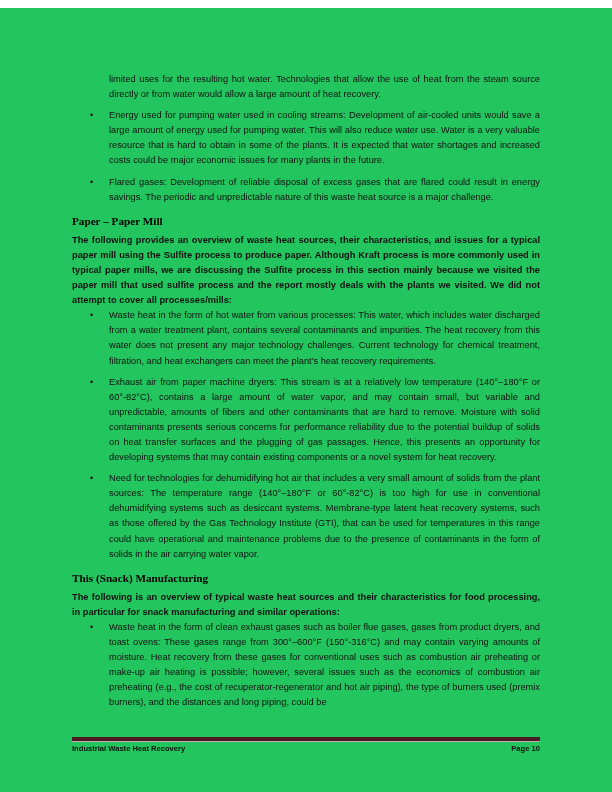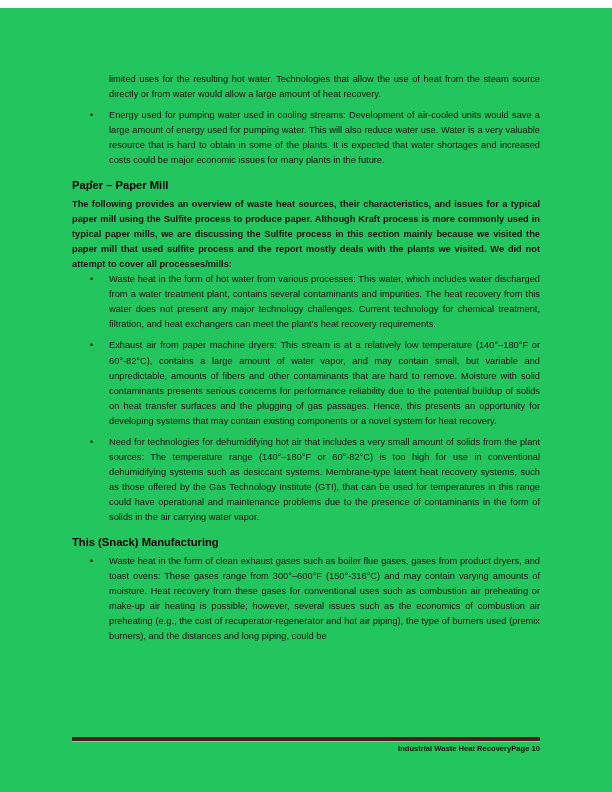--- a/index.html
+++ b/index.html
@@ -19,53 +19,55 @@
       position: relative; padding-left: 37px; text-align: justify;
       margin-top: 6px;
     }
     ul.bullets li .dot {
       position: absolute; left: 18px; top: 0; font-size: 9px;
     }
     .first-list li:first-child { margin-top: 6px; }
     h2.section {
       font-size: 11.2px; font-weight: bold; margin: 9px 0 4px 0; line-height: 15px;
       color: #000;
+      font-family: Liberation Serif, serif;
     }
     p.body { margin: 0; text-align: justify; font-weight: bold; }
     .section-list { margin-top: 9px; }
     .section-list li:first-child { margin-top: 0; }
     .footer-bar {
       position: absolute; left: 72px; top: 729px; width: 468px; height: 4px;
       background: #4b1d22;
     }
     .footer-bar-thin {
       position: absolute; left: 72px; top: 733px; width: 468px; height: 1px;
       background: #c9a8aa;
     }
     .footer {
       position: absolute; left: 72px; top: 735px; width: 468px;
       font-size: 7.6px; font-weight: bold; color: #111;
-      display: flex; justify-content: flex-end; line-height: 12px;
+      display: flex; justify-content: space-between; line-height: 12px;
     }
   </style>
 </head>
 <body>
 
 <div class="page">
   <div class="content">
 
     <p class="cont-text">limited uses for the resulting hot water. Technologies that allow the use of heat from the steam source directly or from water would allow a large amount of heat recovery.</p>
 
     <ul class="bullets first-list">
       <li>
         <span class="dot">•</span>
         <span>Energy used for pumping water used in cooling streams: Development of air-cooled units would save a large amount of energy used for pumping water. This will also reduce water use. Water is a very valuable resource that is hard to obtain in some of the plants. It is expected that water shortages and increased costs could be major economic issues for many plants in the future.</span>
       </li>
       <li>
         <span class="dot">•</span>
+        <span>Flared gases: Development of reliable disposal of excess gases that are flared could result in energy savings. The periodic and unpredictable nature of this waste heat source is a major challenge.</span>
       </li>
     </ul>
 
     <h2 class="section">Paper – Paper Mill</h2>
     <p class="body">The following provides an overview of waste heat sources, their characteristics, and issues for a typical paper mill using the Sulfite process to produce paper. Although Kraft process is more commonly used in typical paper mills, we are discussing the Sulfite process in this section mainly because we visited the paper mill that used sulfite process and the report mostly deals with the plants we visited. We did not attempt to cover all processes/mills:</p>
     <ul class="bullets section-list">
       <li>
         <span class="dot">•</span>
         <span>Waste heat in the form of hot water from various processes: This water, which includes water discharged from a water treatment plant, contains several contaminants and impurities. The heat recovery from this water does not present any major technology challenges. Current technology for chemical treatment, filtration, and heat exchangers can meet the plant’s heat recovery requirements.</span>
       </li>
@@ -73,20 +75,21 @@
         <span class="dot">•</span>
         <span>Exhaust air from paper machine dryers: This stream is at a relatively low temperature (140°–180°F or 60°-82°C), contains a large amount of water vapor, and may contain small, but variable and unpredictable, amounts of fibers and other contaminants that are hard to remove. Moisture with solid contaminants presents serious concerns for performance reliability due to the potential buildup of solids on heat transfer surfaces and the plugging of gas passages. Hence, this presents an opportunity for developing systems that may contain existing components or a novel system for heat recovery.</span>
       </li>
       <li>
         <span class="dot">•</span>
         <span>Need for technologies for dehumidifying hot air that includes a very small amount of solids from the plant sources: The temperature range (140°–180°F or 60°-82°C) is too high for use in conventional dehumidifying systems such as desiccant systems. Membrane-type latent heat recovery systems, such as those offered by the Gas Technology Institute (GTI), that can be used for temperatures in this range could have operational and maintenance problems due to the presence of contaminants in the form of solids in the air carrying water vapor.</span>
       </li>
     </ul>
 
     <h2 class="section">This (Snack) Manufacturing</h2>
+    <p class="body">The following is an overview of typical waste heat sources and their characteristics for food processing, in particular for snack manufacturing and similar operations:</p>
     <ul class="bullets section-list">
       <li>
         <span class="dot">•</span>
         <span>Waste heat in the form of clean exhaust gases such as boiler flue gases, gases from product dryers, and toast ovens: These gases range from 300°–600°F (150°-316°C) and may contain varying amounts of moisture. Heat recovery from these gases for conventional uses such as combustion air preheating or make-up air heating is possible; however, several issues such as the economics of combustion air preheating (e.g., the cost of recuperator-regenerator and hot air piping), the type of burners used (premix burners), and the distances and long piping, could be</span>
       </li>
     </ul>
   </div>
 
   <div class="footer-bar"></div>
   <div class="footer-bar-thin"></div>

